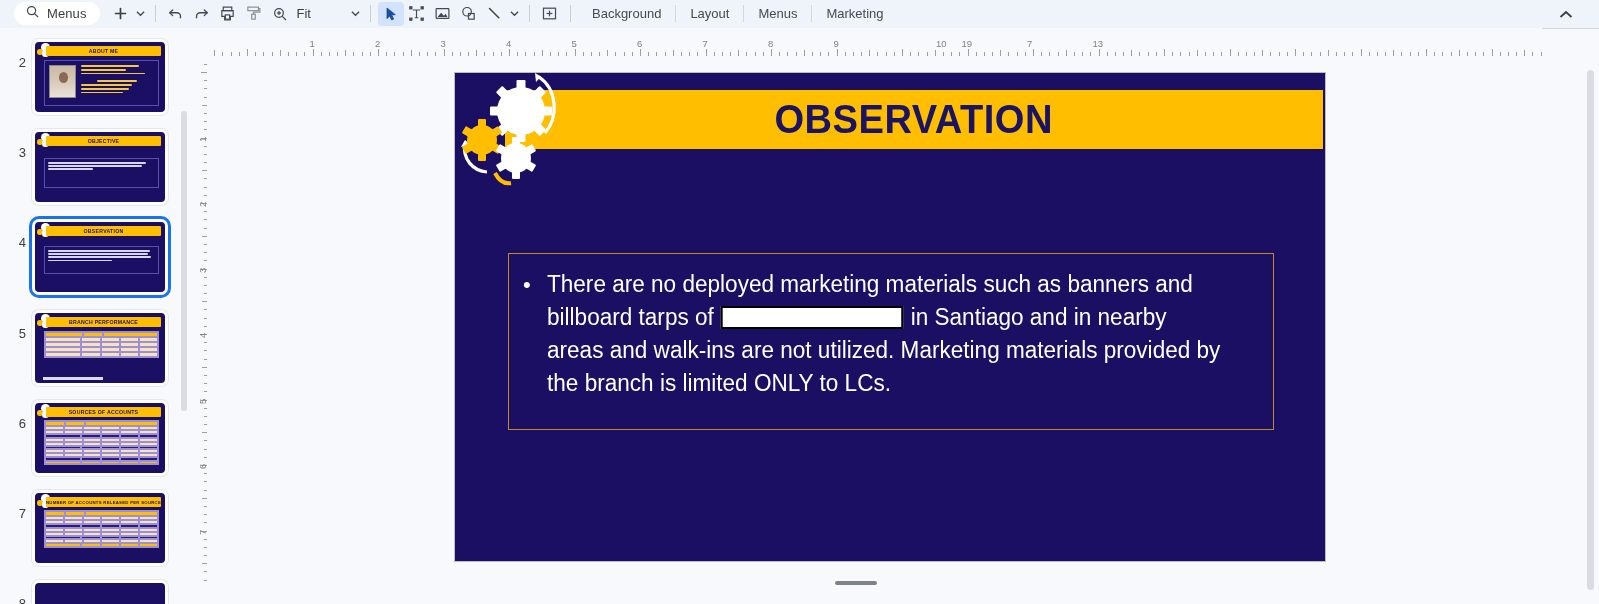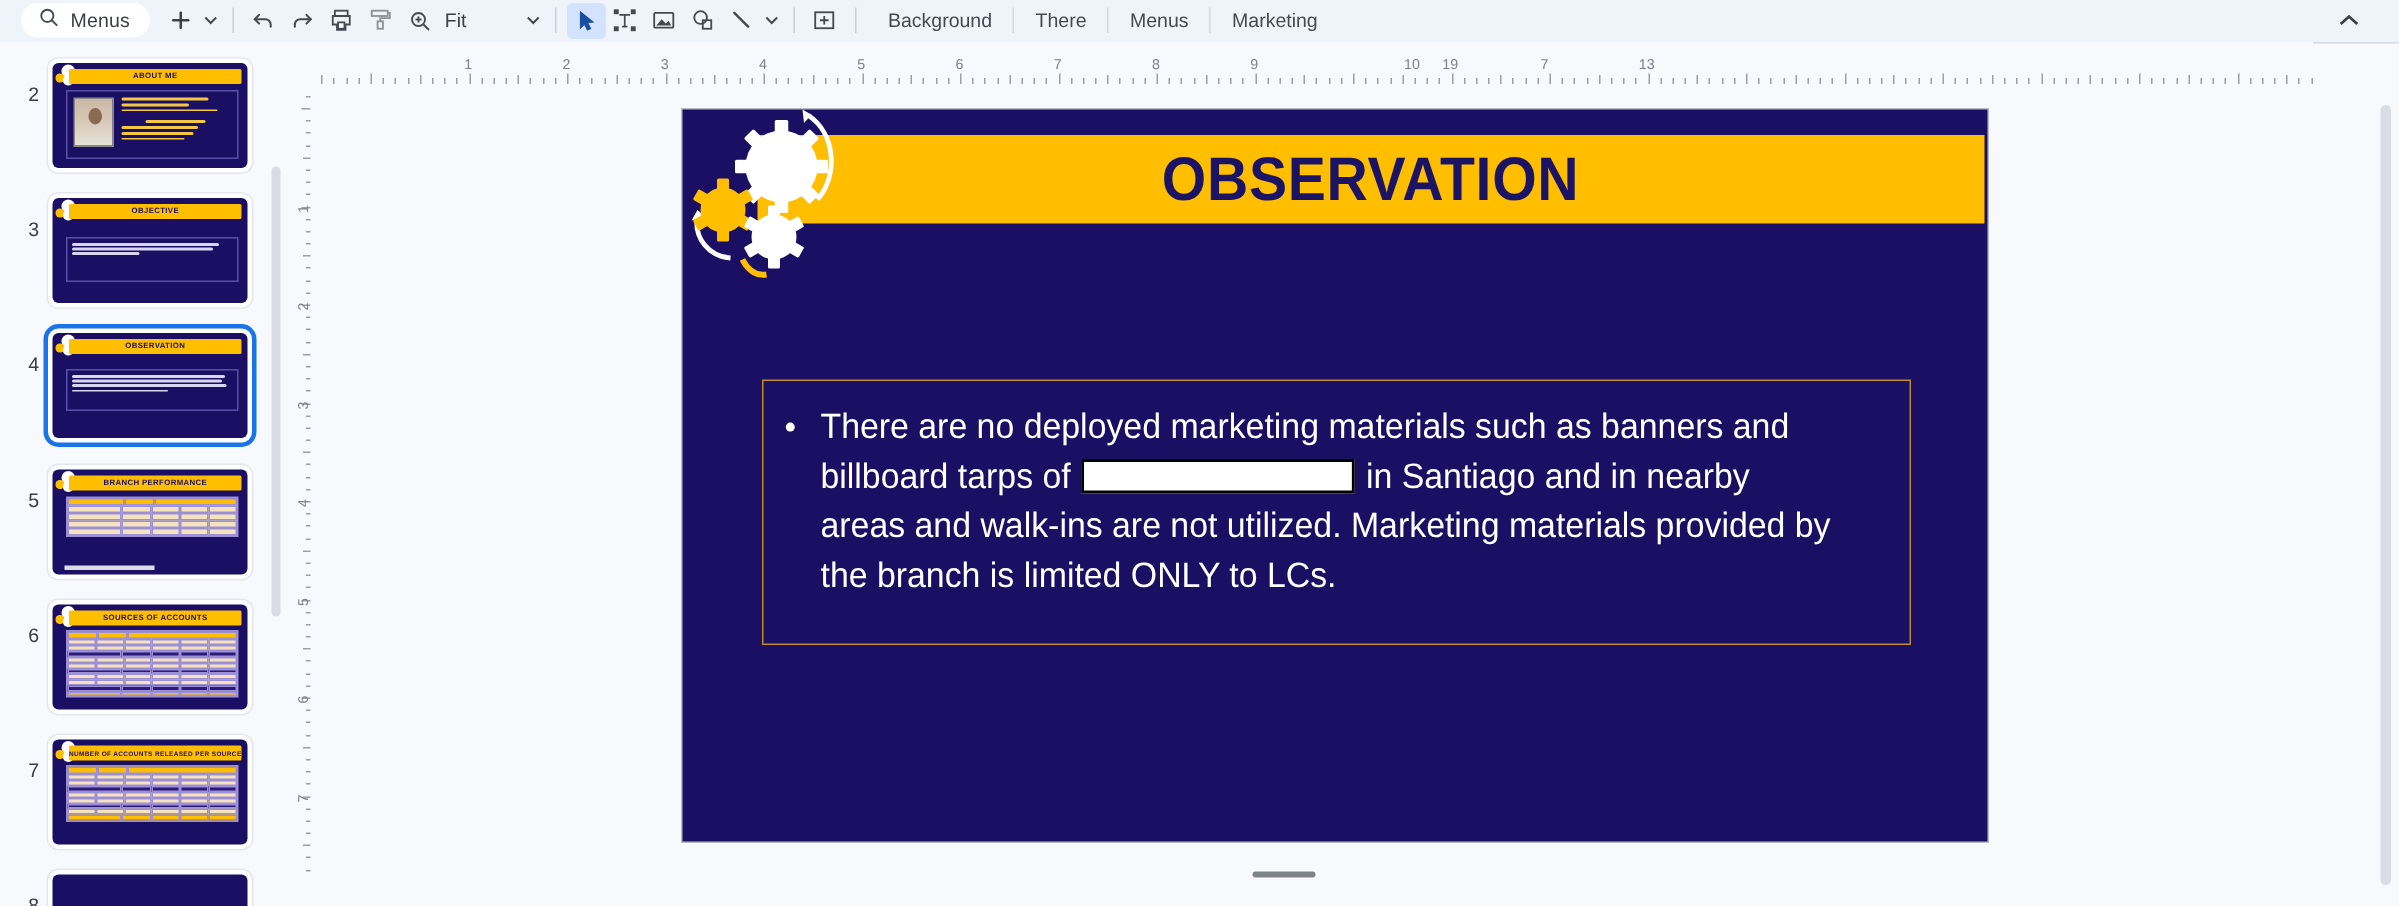--- a/index.html
+++ b/index.html
@@ -374,21 +374,21 @@
       <rect x="3.5" y="4.5" width="17" height="15"></rect>
       <line x1="12" y1="8" x2="12" y2="16"></line>
         <line x1="8" y1="12" x2="16" y2="12"></line>
     </svg>
   </div>
 
   <div class="tb-sep"></div>
 
   <span class="tb-text">Background</span>
   <span class="tb-vsep"></span>
-  <span class="tb-text">There</span>
+  <span class="tb-text">Layout</span>
   <span class="tb-vsep"></span>
   <span class="tb-text">Menus</span>
   <span class="tb-vsep"></span>
   <span class="tb-text">Marketing</span>
 
   <div id="collapse-btn">
     <span>
       <svg width="14" height="9" viewBox="0 0 14 9">
           <path d="M1.5 7 L7 2 L12.5 7" fill="none" stroke="#3c4043" stroke-width="1.8"></path>
         </svg>

